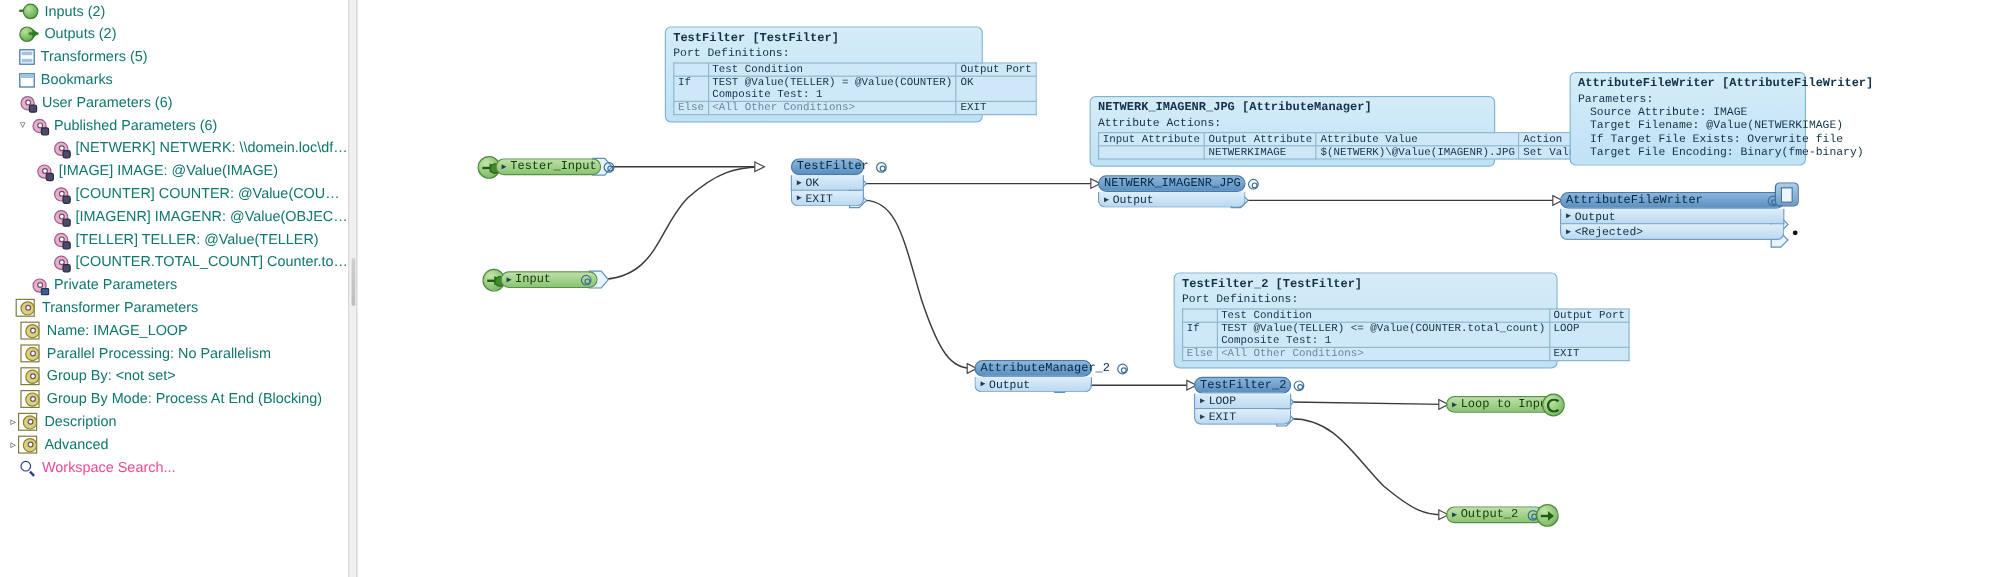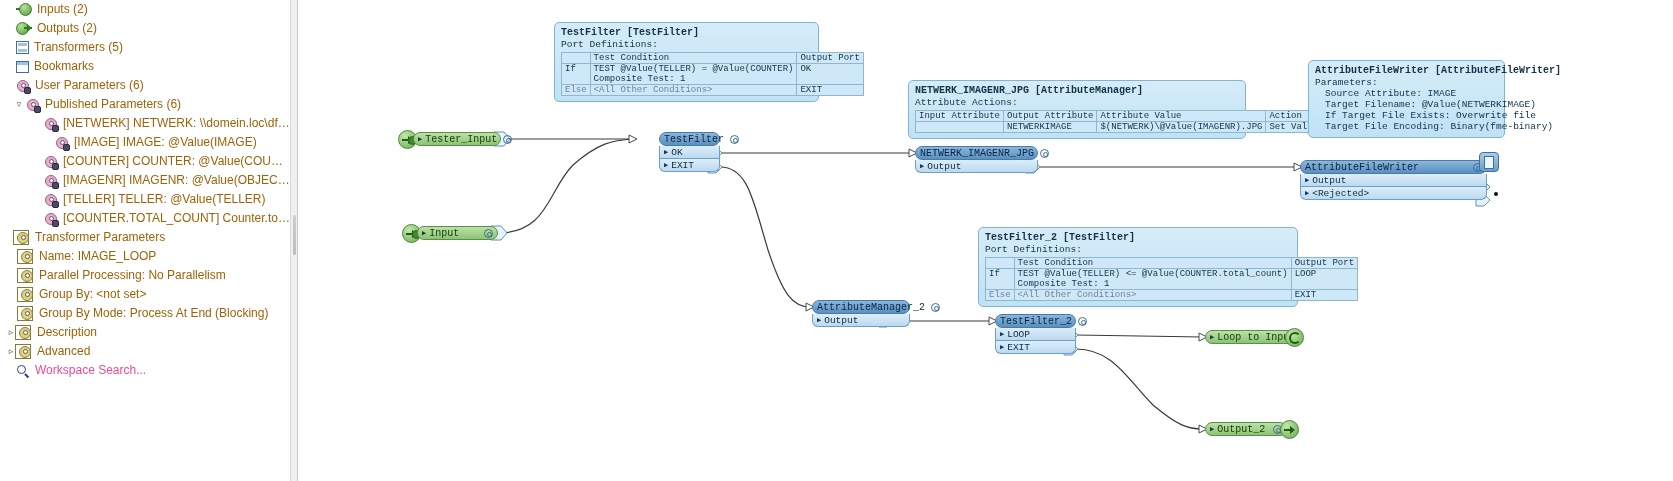--- a/index.html
+++ b/index.html
@@ -29,21 +29,21 @@
     border-radius:2px;
   }
   .tree-row {
     display:flex; align-items:center; height:19px; padding-left:2px;
     white-space:nowrap; font-size:12px; line-height:19px;
   }
   .tree-row .twisty {
     width:14px; text-align:center; color:#555; font-size:9px; flex:0 0 14px;
   }
   .tree-row .ico { flex:0 0 auto; margin-right:5px; display:inline-block; }
-  .tree-row .lbl { color:#a16207; overflow:hidden; text-overflow:ellipsis; }
+  .tree-row .lbl { color:#0f766e; overflow:hidden; text-overflow:ellipsis; }
   .tree-row.link .lbl { color:#ec4899; }
 
   
   .ico.arrow-green { position:relative; width:16px; height:13px; }
   .ico.arrow-green .circ {
     position:absolute; right:0; top:0; width:13px; height:13px; border-radius:50%;
     background:radial-gradient(circle at 35% 30%, #b7e39a, #4e9c3a);
     border:1px solid #3c7a2c;
   }
   .ico.arrow-green .stem {
@@ -260,21 +260,21 @@
   </div>
 
   <div class="tree-row" style="padding-left:44px">
     <span class="ico gear-pink">
         <span class="g"></span>
         <span class="hole"></span>
         <span class="person"></span>
       </span>
     <span class="lbl">[NETWERK] NETWERK: \\domein.loc\dfs\A...</span>
   </div>
-  <div class="tree-row" style="padding-left:55px">
+  <div class="tree-row" style="padding-left:30px">
     <span class="ico gear-pink">
         <span class="g"></span>
         <span class="hole"></span>
         <span class="person"></span>
       </span>
     <span class="lbl">[IMAGE] IMAGE: @Value(IMAGE)</span>
   </div>
   <div class="tree-row" style="padding-left:44px">
     <span class="ico gear-pink">
         <span class="g"></span>
@@ -301,20 +301,29 @@
   </div>
   <div class="tree-row" style="padding-left:44px">
     <span class="ico gear-pink">
         <span class="g"></span>
         <span class="hole"></span>
         <span class="person"></span>
       </span>
     <span class="lbl">[COUNTER.TOTAL_COUNT] Counter.total ...</span>
   </div>
 
+  <div class="tree-row" style="padding-left:12px">
+    <span class="twisty"></span>
+    <span class="ico gear-pink">
+        <span class="g"></span>
+        <span class="hole"></span>
+        <span class="lock"></span>
+      </span>
+    <span class="lbl">Private Parameters</span>
+  </div>
 
   <div class="tree-row">
     <span class="twisty"></span>
     <span class="ico gear-yellow framed">
         <span class="frame"></span>
         <span class="g"></span>
         <span class="hole"></span>
       </span>
     <span class="lbl">Transformer Parameters</span>
   </div>

